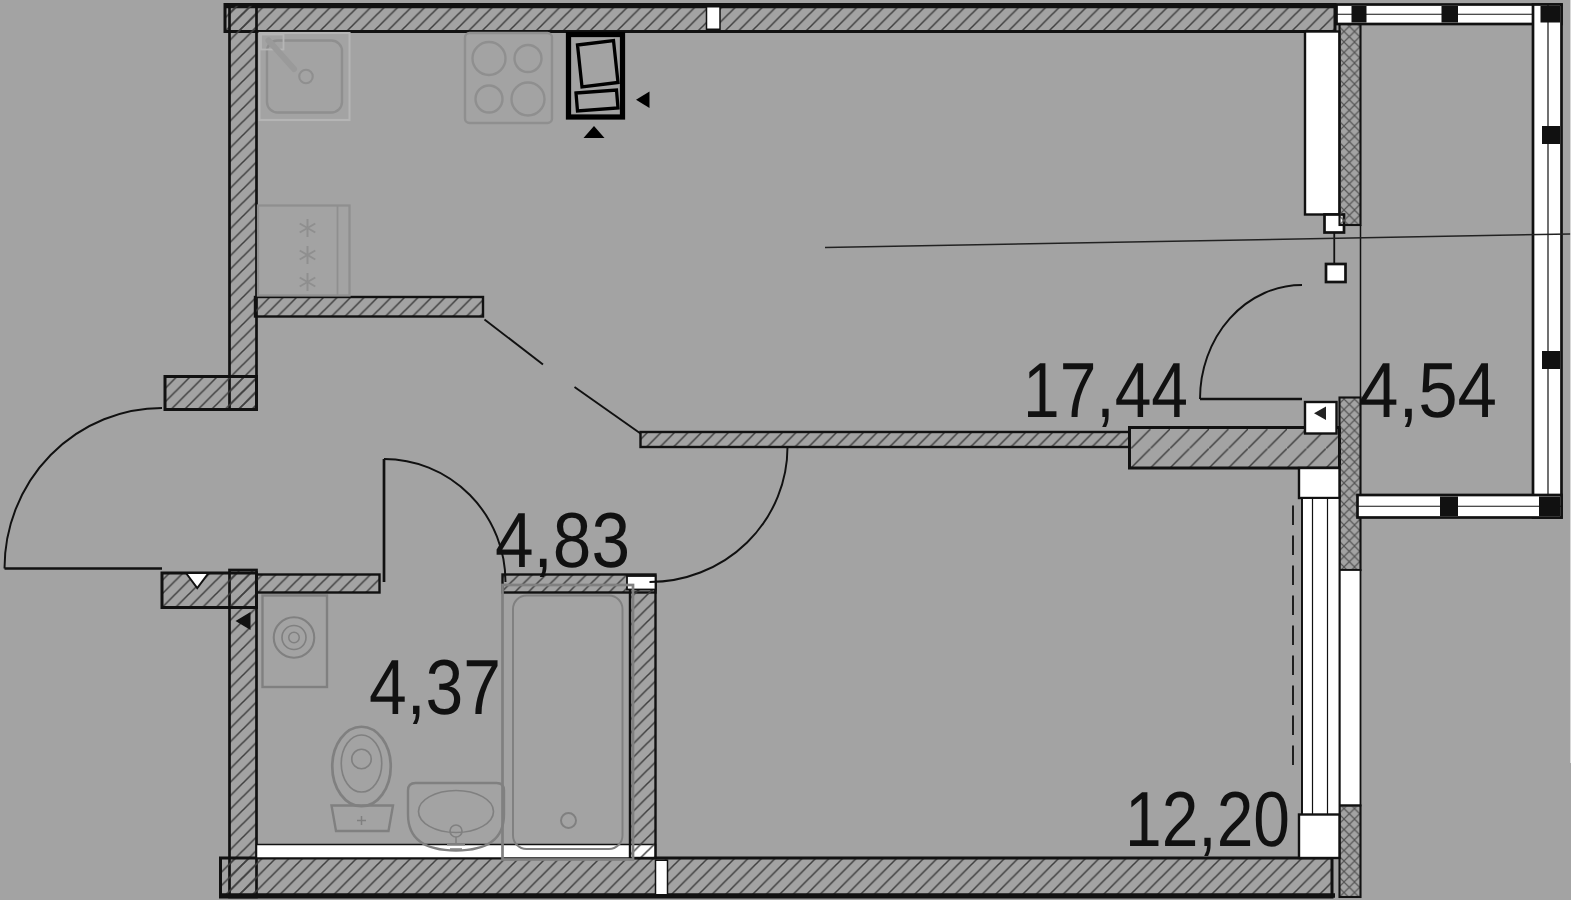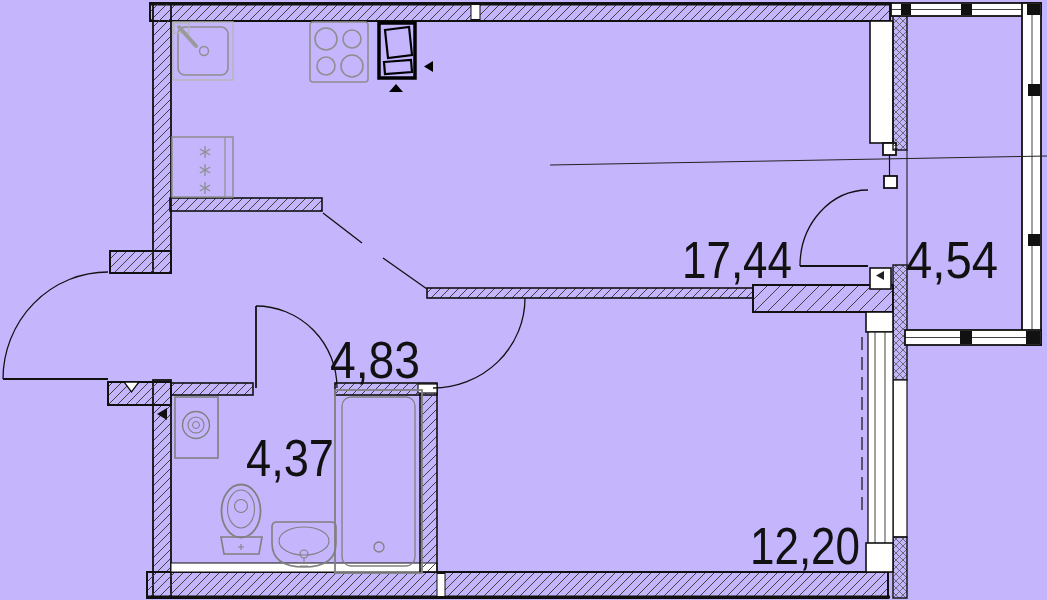--- a/index.html
+++ b/index.html
@@ -1,16 +1,16 @@
 <!DOCTYPE html>
 <html><head>
 <meta charset="utf-8">
 <style>
   html,body{margin:0;padding:0;background:#ffffff;}
-  .stage{position:relative;width:1047px;height:600px;background:#c4b5fd;overflow:hidden;}
+  .stage{position:relative;width:1047px;height:600px;background:#a3a3a3;overflow:hidden;}
   svg{display:block;}
   text.area-label{font-family:"Liberation Sans", sans-serif;font-size:52px;fill:#111;}
 </style>
 </head>
 <body>
 
 <div class="stage">
 <svg width="1047" height="600" viewBox="0 0 1047 600" xmlns="http://www.w3.org/2000/svg">
   <defs>
     <pattern id="h8" width="9" height="9" patternUnits="userSpaceOnUse">

